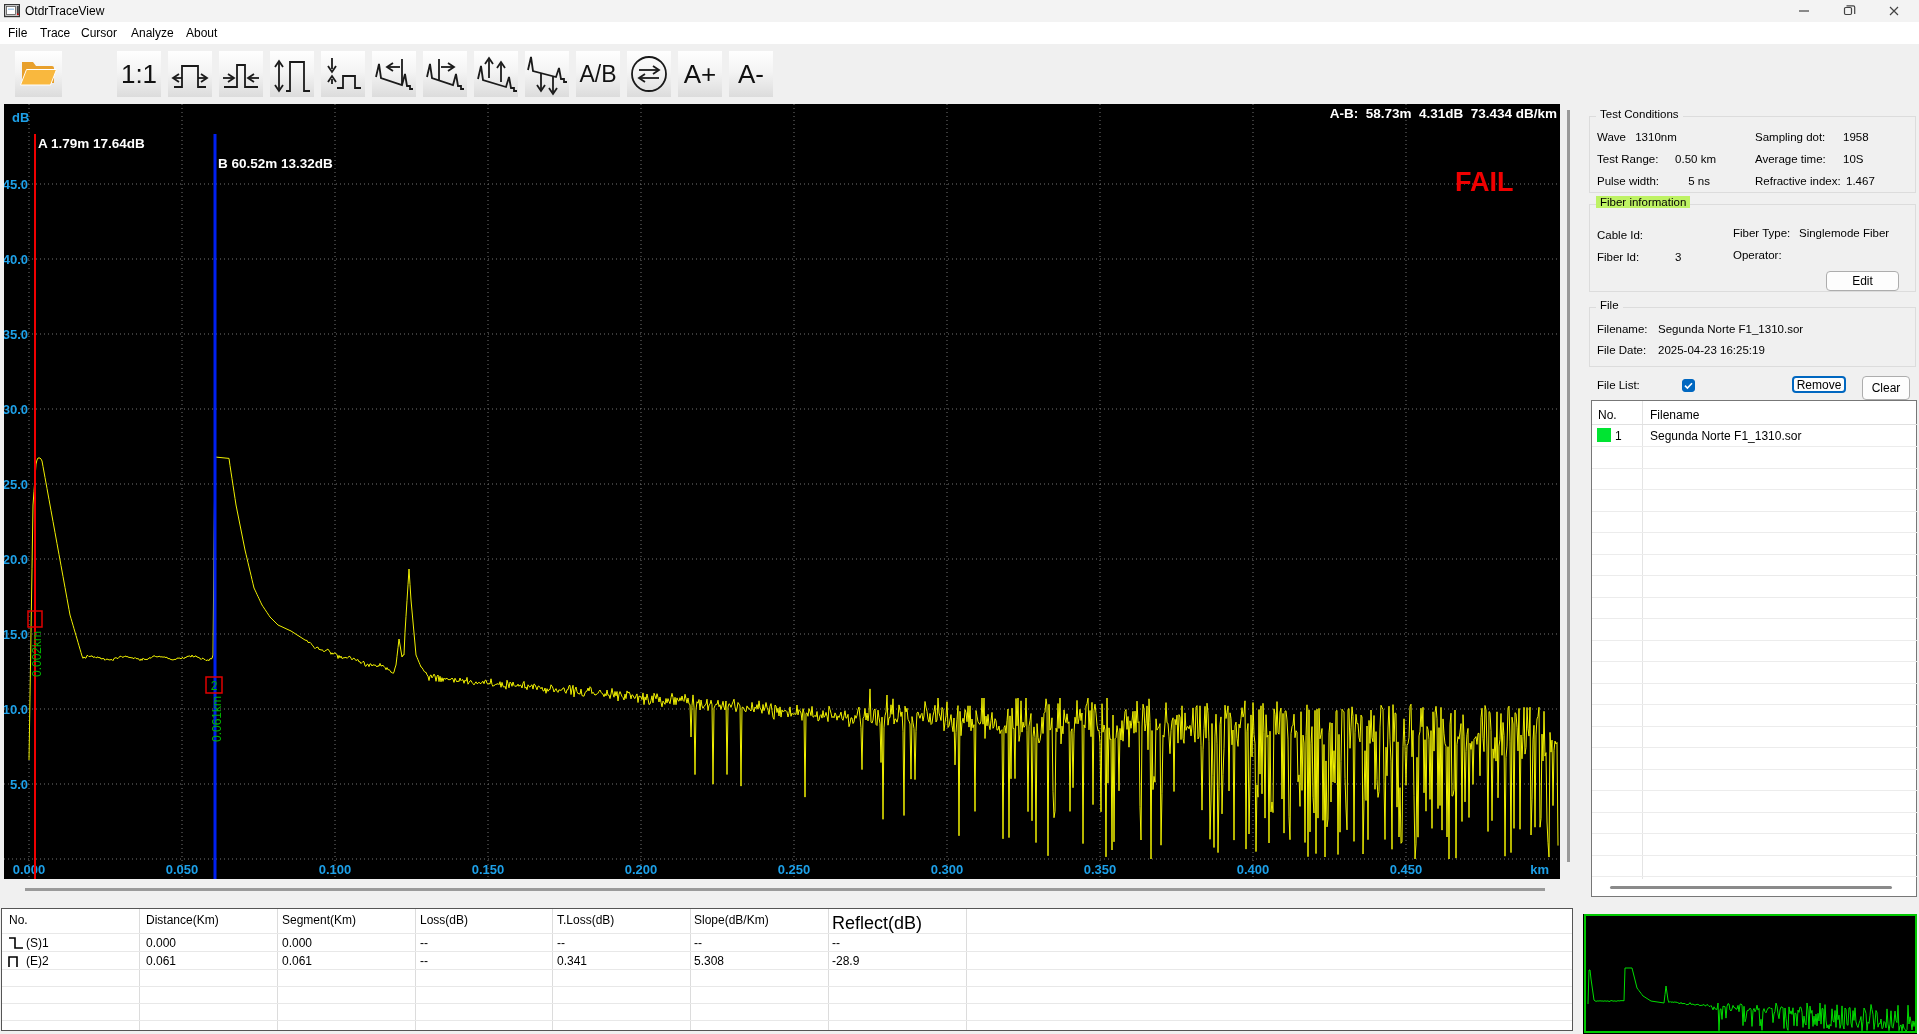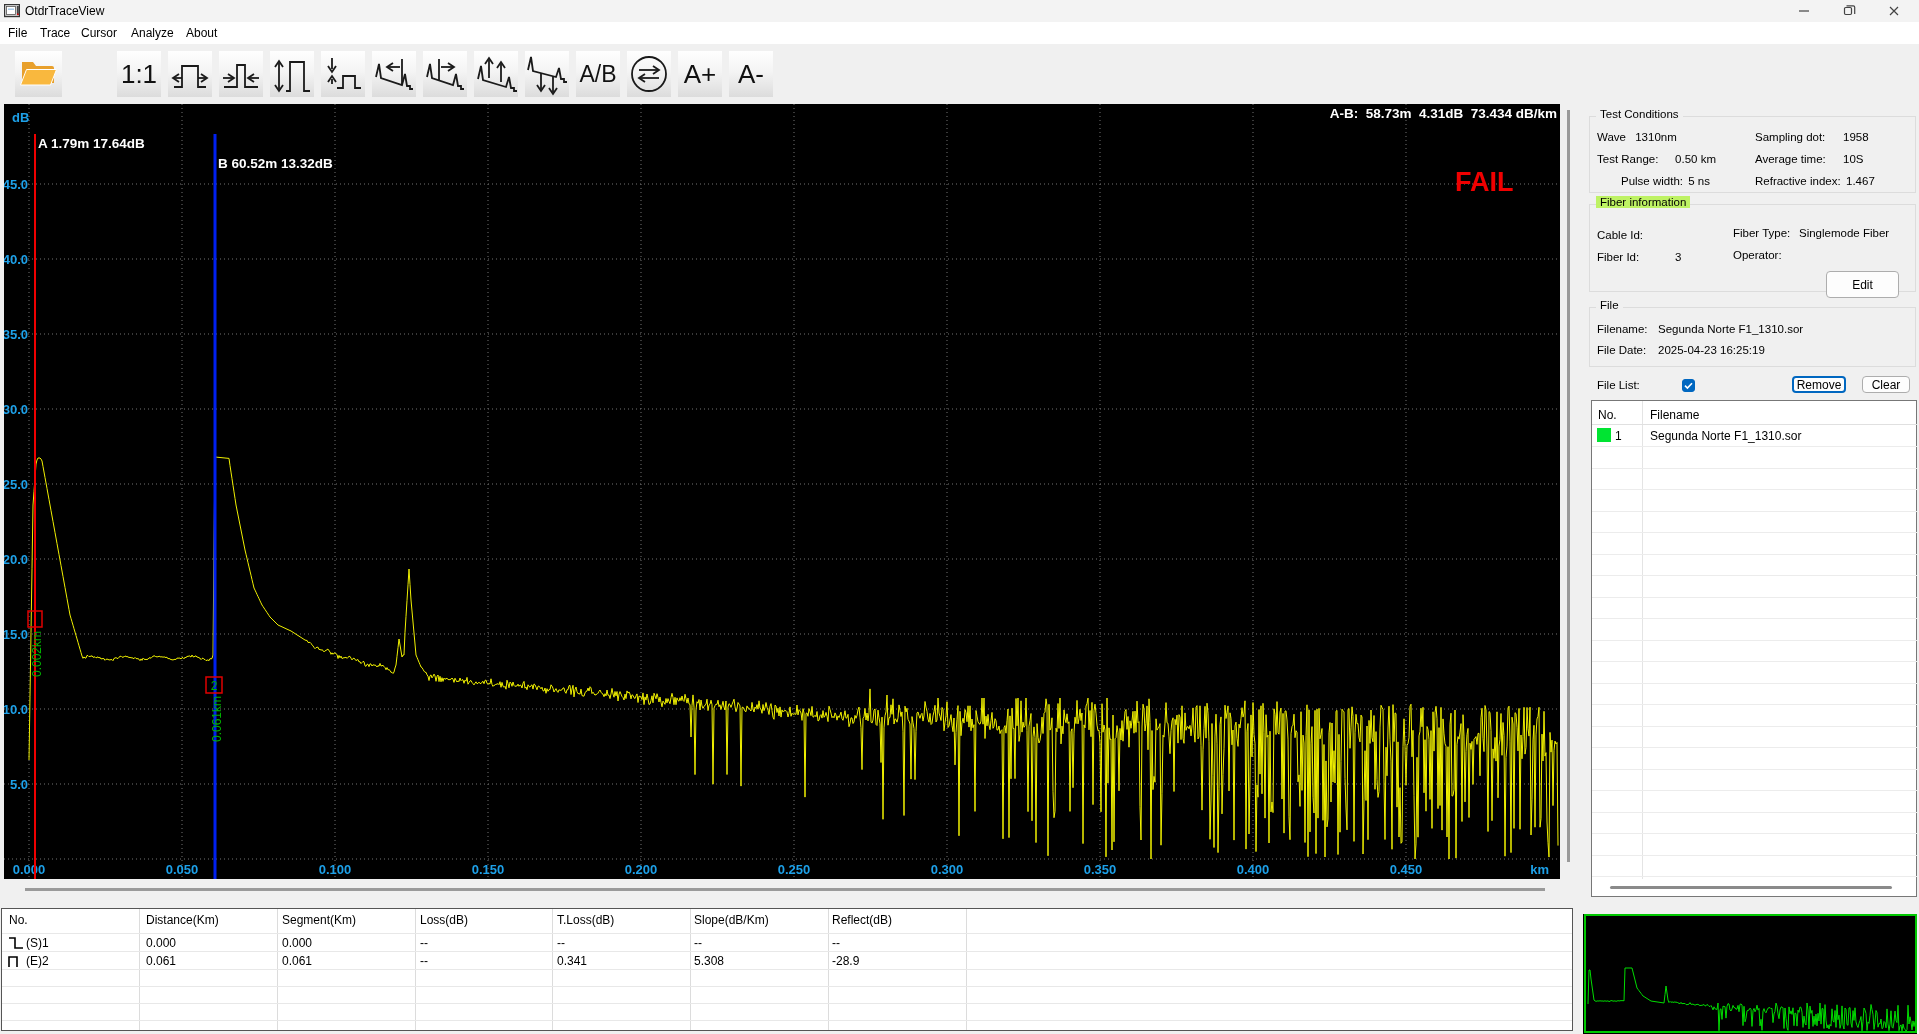--- a/index.html
+++ b/index.html
@@ -165,47 +165,47 @@
 <div style="position:absolute;left:1589px;top:116px;width:327px;height:77px;border:1px solid #dcdcdc"></div>
 <div style="position:absolute;left:1596px;top:108px;background:#f0f0f0;padding:0 4px;font-size:11.5px">Test Conditions</div>
 <div style="position:absolute;left:1597px;top:131px;font-size:11.5px;white-space:nowrap;">Wave</div>
 <div style="position:absolute;left:1596px;top:131px;width:120px;text-align:center;font-size:11.5px;white-space:nowrap">1310nm</div>
 <div style="position:absolute;left:1755px;top:131px;font-size:11.5px;white-space:nowrap;">Sampling dot:</div>
 <div style="position:absolute;left:1843px;top:131px;font-size:11.5px;white-space:nowrap;">1958</div>
 <div style="position:absolute;left:1597px;top:153px;font-size:11.5px;white-space:nowrap;">Test Range:</div>
 <div style="position:absolute;left:1596px;top:153px;width:120px;text-align:right;font-size:11.5px;white-space:nowrap">0.50 km</div>
 <div style="position:absolute;left:1755px;top:153px;font-size:11.5px;white-space:nowrap;">Average time:</div>
 <div style="position:absolute;left:1843px;top:153px;font-size:11.5px;white-space:nowrap;">10S</div>
-<div style="position:absolute;left:1597px;top:175px;font-size:11.5px;white-space:nowrap;margin-left:24px;">Pulse width:</div>
+<div style="position:absolute;left:1597px;top:175px;font-size:11.5px;white-space:nowrap;">Pulse width:</div>
 <div style="position:absolute;left:1590px;top:175px;width:120px;text-align:right;font-size:11.5px;white-space:nowrap">5 ns</div>
 <div style="position:absolute;left:1755px;top:175px;font-size:11.5px;white-space:nowrap;">Refractive index:</div>
 <div style="position:absolute;left:1846px;top:175px;font-size:11.5px;white-space:nowrap;">1.467</div>
 <div style="position:absolute;left:1589px;top:204px;width:327px;height:88px;border:1px solid #dcdcdc"></div>
 <div style="position:absolute;left:1596px;top:196px;background:#bef264;padding:0 4px;font-size:11.5px">Fiber information</div>
 <div style="position:absolute;left:1597px;top:229px;font-size:11.5px;white-space:nowrap;">Cable Id:</div>
 <div style="position:absolute;left:1733px;top:227px;font-size:11.5px;white-space:nowrap;">Fiber Type:</div>
 <div style="position:absolute;left:1799px;top:227px;font-size:11.5px;white-space:nowrap;">Singlemode Fiber</div>
 <div style="position:absolute;left:1597px;top:251px;font-size:11.5px;white-space:nowrap;">Fiber Id:</div>
 <div style="position:absolute;left:1675px;top:251px;font-size:11.5px;white-space:nowrap;">3</div>
 <div style="position:absolute;left:1733px;top:249px;font-size:11.5px;white-space:nowrap;">Operator:</div>
-<div class="wbtn" style="left:1826px;top:271px;width:73px;height:27px">Edit</div>
+<div class="wbtn" style="left:1826px;top:271px;width:73px;height:20px">Edit</div>
 <div style="position:absolute;left:1589px;top:307px;width:327px;height:60px;border:1px solid #dcdcdc"></div>
 <div style="position:absolute;left:1596px;top:299px;background:#f0f0f0;padding:0 4px;font-size:11.5px">File</div>
 <div style="position:absolute;left:1597px;top:323px;font-size:11.5px;white-space:nowrap;">Filename:</div>
 <div style="position:absolute;left:1658px;top:323px;font-size:11.5px;white-space:nowrap;">Segunda Norte F1_1310.sor</div>
 <div style="position:absolute;left:1597px;top:344px;font-size:11.5px;white-space:nowrap;">File Date:</div>
 <div style="position:absolute;left:1658px;top:344px;font-size:11.5px;white-space:nowrap;">2025-04-23 16:25:19</div>
 <div style="position:absolute;left:1597px;top:379px;font-size:11.5px;white-space:nowrap;">File List:</div>
 <svg width="13" height="13" viewBox="0 0 13 13" style="position:absolute;left:1682px;top:379px">
 <rect x="0.5" y="0.5" width="12" height="12" rx="2.5" fill="#0067c0" stroke="#0067c0"></rect>
 <path d="M3,6.6 L5.4,9 L10,4.2" stroke="#fff" stroke-width="1.6" fill="none"></path>
   </svg>
 <div style="position:absolute;left:1698px;top:379px;font-size:11.5px;white-space:nowrap;margin-top:40px;">Multi-Trace</div>
 <div class="wbtn" style="left:1792px;top:376px;width:54px;height:17px;border:2px solid #0067c0;border-radius:4px">Remove</div>
-<div class="wbtn" style="left:1862px;top:376px;width:48px;height:17px">Clear</div>
+<div class="wbtn" style="left:1862px;top:376px;width:48px;height:24px">Clear</div>
 <div style="position:absolute;left:1591px;top:400px;width:326px;height:497px;background:#fff;border:1px solid #777"></div>
 <div style="position:absolute;left:1642px;top:401px;width:1px;height:478px;background:#e4e4e4"></div>
 <div style="position:absolute;left:1592px;top:446.0px;width:325px;height:1px;background:#ececec"></div>
 <div style="position:absolute;left:1592px;top:467.5px;width:325px;height:1px;background:#ececec"></div>
 <div style="position:absolute;left:1592px;top:489.0px;width:325px;height:1px;background:#ececec"></div>
 <div style="position:absolute;left:1592px;top:510.5px;width:325px;height:1px;background:#ececec"></div>
 <div style="position:absolute;left:1592px;top:532.0px;width:325px;height:1px;background:#ececec"></div>
 <div style="position:absolute;left:1592px;top:553.5px;width:325px;height:1px;background:#ececec"></div>
 <div style="position:absolute;left:1592px;top:575.0px;width:325px;height:1px;background:#ececec"></div>
 <div style="position:absolute;left:1592px;top:596.5px;width:325px;height:1px;background:#ececec"></div>
@@ -242,21 +242,21 @@
 <div style="position:absolute;left:2px;top:969px;width:1570px;height:1px;background:#e8e8e8"></div>
 <div style="position:absolute;left:2px;top:986px;width:1570px;height:1px;background:#e8e8e8"></div>
 <div style="position:absolute;left:2px;top:1003px;width:1570px;height:1px;background:#e8e8e8"></div>
 <div style="position:absolute;left:2px;top:1020px;width:1570px;height:1px;background:#e8e8e8"></div>
 <div style="position:absolute;left:9px;top:913px;font-size:12px">No.</div>
 <div style="position:absolute;left:146px;top:913px;font-size:12px">Distance(Km)</div>
 <div style="position:absolute;left:282px;top:913px;font-size:12px">Segment(Km)</div>
 <div style="position:absolute;left:420px;top:913px;font-size:12px">Loss(dB)</div>
 <div style="position:absolute;left:557px;top:913px;font-size:12px">T.Loss(dB)</div>
 <div style="position:absolute;left:694px;top:913px;font-size:12px">Slope(dB/Km)</div>
-<div style="position:absolute;left:832px;top:913px;font-size:12px">Reflect(dB)</div>
+<div style="position:absolute;left:832px;top:913px;font-size:18px">Reflect(dB)</div>
 <div style="position:absolute;left:146px;top:936px;font-size:12px">0.000</div>
 <div style="position:absolute;left:282px;top:936px;font-size:12px">0.000</div>
 <div style="position:absolute;left:420px;top:936px;font-size:12px">--</div>
 <div style="position:absolute;left:557px;top:936px;font-size:12px">--</div>
 <div style="position:absolute;left:694px;top:936px;font-size:12px">--</div>
 <div style="position:absolute;left:832px;top:936px;font-size:12px">--</div>
 <div style="position:absolute;left:146px;top:954px;font-size:12px">0.061</div>
 <div style="position:absolute;left:282px;top:954px;font-size:12px">0.061</div>
 <div style="position:absolute;left:420px;top:954px;font-size:12px">--</div>
 <div style="position:absolute;left:557px;top:954px;font-size:12px">0.341</div>

